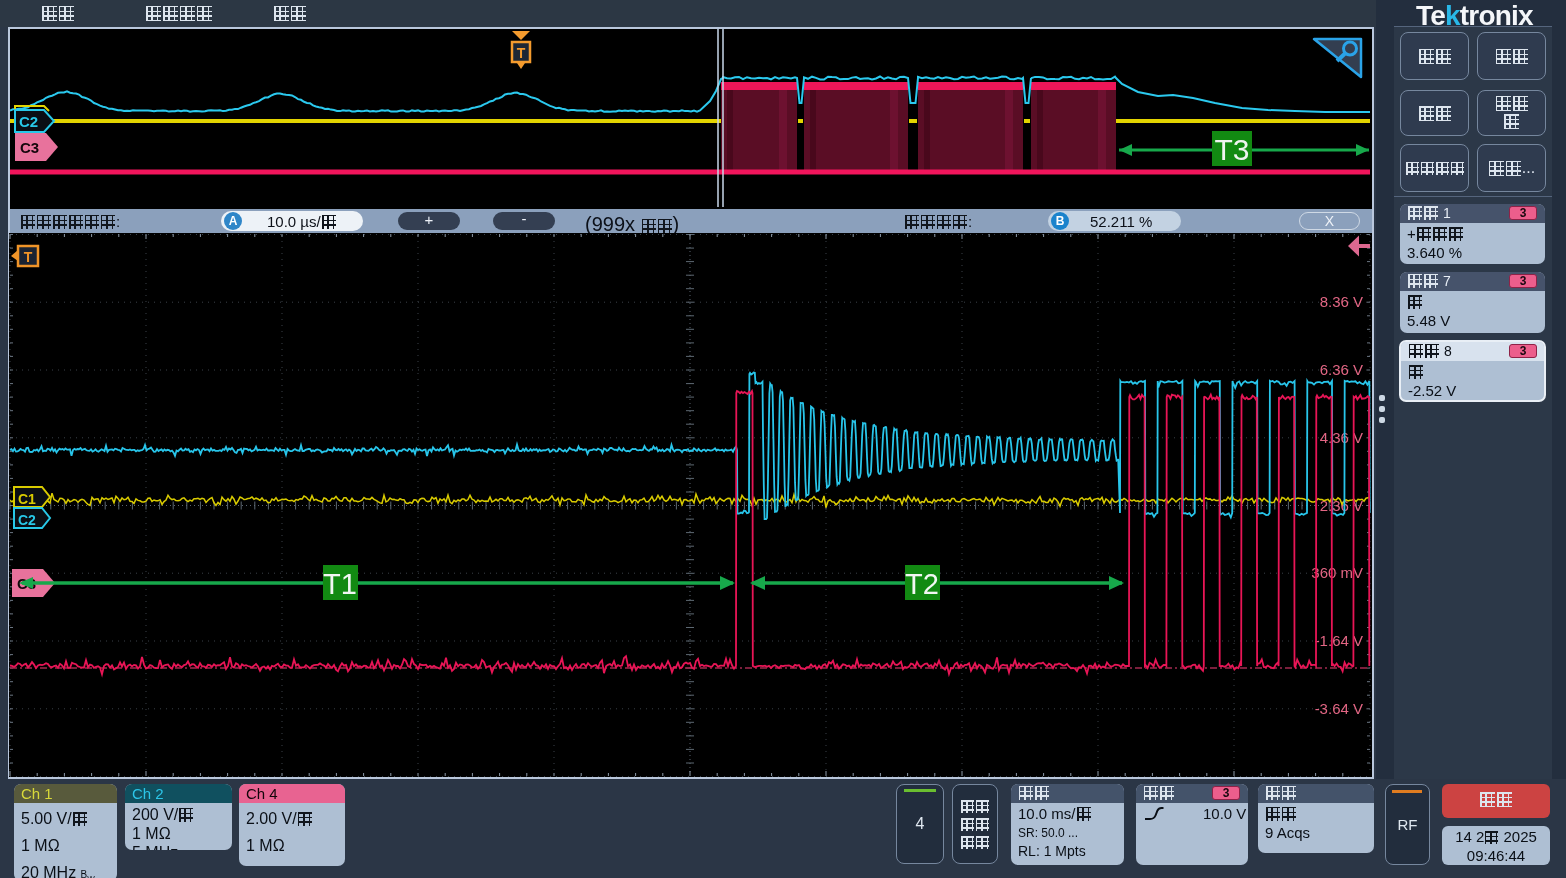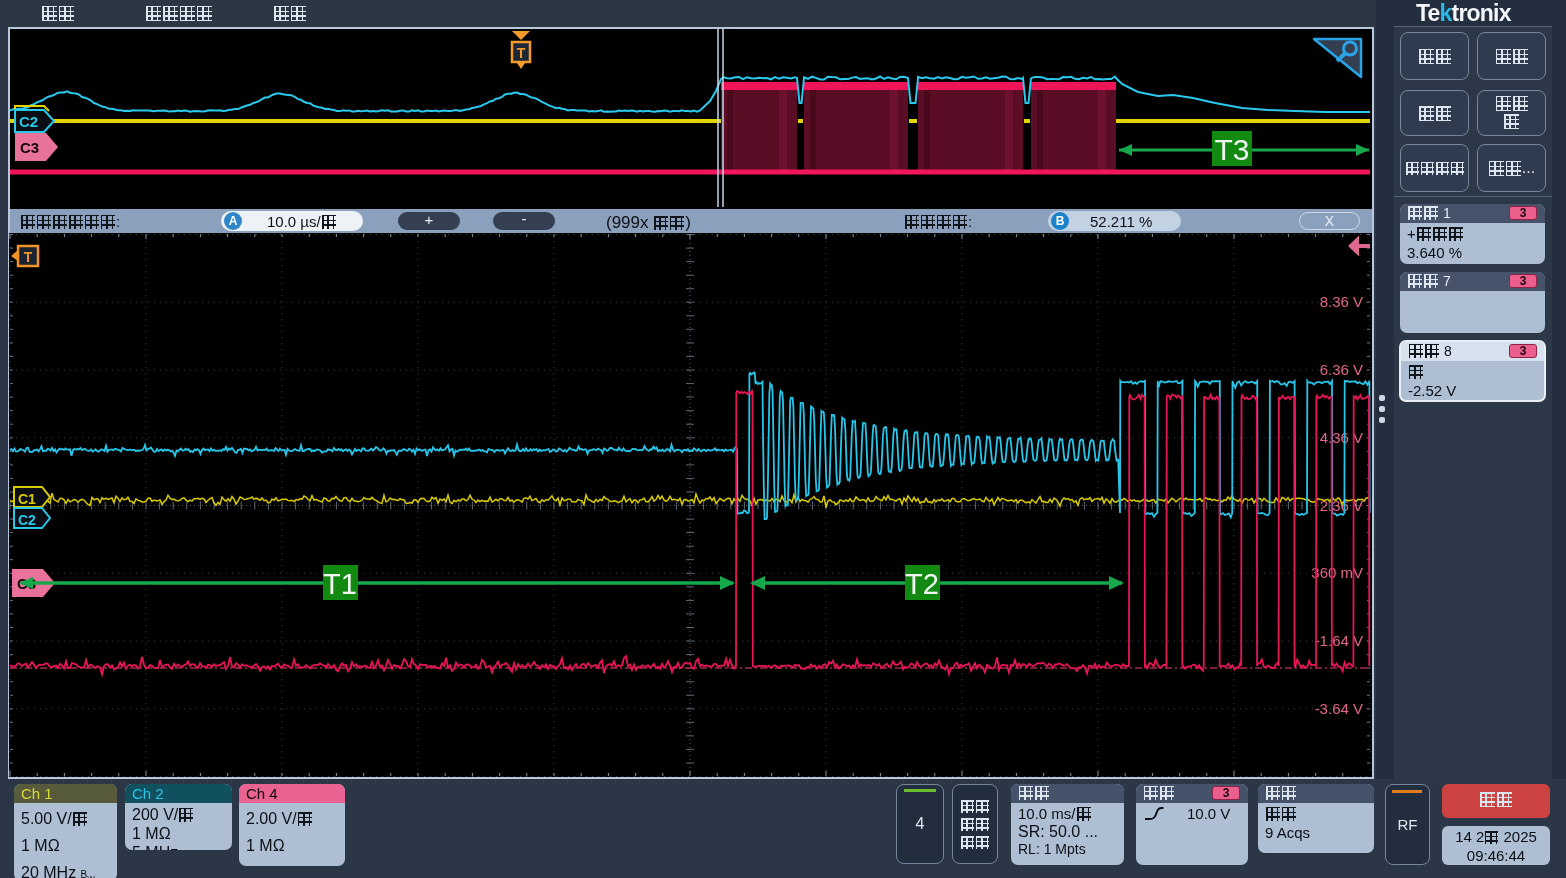--- a/index.html
+++ b/index.html
@@ -65,21 +65,21 @@
 <text x="1222" y="131" text-anchor="middle" fill="#eef4f0" font-size="30">T3</text>
 </svg>
 
 <div class="abs" style="left:10px;top:209px;width:1362px;height:24px;background:#8ba0bc"></div>
 <div class="abs" style="left:20px;top:213px;color:#0c1018;font-size:15px"><i class="cj cjd" style="width:14px;height:14px"></i><i class="cj cjd" style="width:14px;height:14px"></i><i class="cj cjd" style="width:14px;height:14px"></i><i class="cj cjd" style="width:14px;height:14px"></i><i class="cj cjd" style="width:14px;height:14px"></i><i class="cj cjd" style="width:14px;height:14px"></i>:</div>
 <div class="abs" style="left:221px;top:211px;width:142px;height:20px;background:#edf2f7;border-radius:10px"></div>
 <div class="abs" style="left:224px;top:212px;width:18px;height:18px;background:#2f86c8;border-radius:50%;color:#fff;font-size:12px;font-weight:bold;text-align:center;line-height:18px">A</div>
 <div class="abs" style="left:267px;top:213px;color:#0c1018;font-size:15px">10.0 µs/<i class="cj cjd" style="width:14px;height:14px"></i></div>
 <div class="abs" style="left:398px;top:212px;width:62px;height:18px;background:#343f52;border-radius:9px;color:#eef2f8;text-align:center;line-height:16px;font-size:15px">+</div>
 <div class="abs" style="left:493px;top:212px;width:62px;height:18px;background:#343f52;border-radius:9px;color:#eef2f8;text-align:center;line-height:14px;font-size:15px">-</div>
-<div class="abs" style="left:606px;top:213px;color:#0c1018;font-size:17px">(999x <i class="cj cjd" style="width:14px;height:14px"></i><i class="cj cjd" style="width:14px;height:14px"></i>)</div>
+<div class="abs" style="left:585px;top:213px;color:#0c1018;font-size:20px">(999x <i class="cj cjd" style="width:14px;height:14px"></i><i class="cj cjd" style="width:14px;height:14px"></i>)</div>
 <div class="abs" style="left:904px;top:213px;color:#0c1018;font-size:15px"><i class="cj cjd" style="width:14px;height:14px"></i><i class="cj cjd" style="width:14px;height:14px"></i><i class="cj cjd" style="width:14px;height:14px"></i><i class="cj cjd" style="width:14px;height:14px"></i>:</div>
 <div class="abs" style="left:1048px;top:211px;width:133px;height:20px;background:#c3d2e2;border-radius:10px"></div>
 <div class="abs" style="left:1051px;top:212px;width:18px;height:18px;background:#1b83cc;border-radius:50%;color:#fff;font-size:12px;font-weight:bold;text-align:center;line-height:18px">B</div>
 <div class="abs" style="left:1090px;top:213px;color:#0c1018;font-size:15px">52.211 %</div>
 <div class="abs" style="left:1299px;top:212px;width:61px;height:18px;border:1px solid #cfd9e5;border-radius:9px;color:#eef2f8;text-align:center;line-height:16px;font-size:14px">X</div>
 
 <svg class="abs" style="left:9px;top:233px" width="1362" height="544" viewBox="0 0 1362 544">
 <rect width="1362" height="544" fill="#000"></rect>
 <line x1="1" y1="2" x2="1" y2="542" stroke="#3a4148" stroke-dasharray="1 5"></line>
 <line x1="137" y1="2" x2="137" y2="542" stroke="#3a4148" stroke-dasharray="1 5"></line>
@@ -451,21 +451,21 @@
 <polygon points="9,17 2,23 9,28" fill="#f09428"></polygon>
 <text x="19" y="29" text-anchor="middle" fill="#f09428" font-size="14" font-weight="bold">T</text>
 <path d="M5,254 h28 l8,10 l-8,10 h-28 z" fill="#0a0e14" stroke="#d9cb00" stroke-width="2"></path>
 <text x="9" y="271" fill="#d9cb00" font-size="14" font-weight="bold">C1</text>
 <path d="M5,275 h28 l8,10 l-8,10 h-28 z" fill="#0a0e14" stroke="#28c8e8" stroke-width="2"></path>
 <text x="9" y="292" fill="#28c8e8" font-size="14" font-weight="bold">C2</text>
 </svg>
 
 <div class="abs" style="left:1376px;top:0;width:190px;height:779px;background:#232e3e"></div>
 <div class="abs" style="left:1394px;top:27px;width:158px;height:752px;background:#2c3848"></div>
-<div class="abs" style="left:1416px;top:0px;font-size:23px;font-weight:bold;color:#f4f6f9;letter-spacing:-0.8px">Te<span style="color:#29b8e8">k</span>tronix</div>
+<div class="abs" style="left:1416px;top:0px;font-size:28px;font-weight:bold;color:#f4f6f9;letter-spacing:-0.8px">Te<span style="color:#29b8e8">k</span>tronix</div>
 <div class="abs" style="left:1394px;top:26px;width:158px;height:1px;background:#55657d"></div>
 <div class="btn" style="left:1400px;top:32px;width:69px;height:48px">
     <i class="cj cjl" style="width:15px;height:15px"></i>
     <i class="cj cjl" style="width:15px;height:15px"></i>
   </div>
 <div class="btn" style="left:1477px;top:32px;width:69px;height:48px">
     <i class="cj cjl" style="width:15px;height:15px"></i>
     <i class="cj cjl" style="width:15px;height:15px"></i>
   </div>
 <div class="btn" style="left:1400px;top:90px;width:69px;height:46px">
@@ -484,20 +484,21 @@
 <div class="btn" style="left:1477px;top:144px;width:69px;height:48px"><i class="cj cjl" style="width:15px;height:15px"></i><i class="cj cjl" style="width:15px;height:15px"></i> ...</div>
 <div class="abs" style="left:1394px;top:196px;width:158px;height:1px;background:#55657d"></div>
 
 <div class="bdg" style="left:1400px;top:204px;width:145px;height:60px">
 <div class="hd"><i class="cj cjl" style="width:14px;height:14px"></i><i class="cj cjl" style="width:14px;height:14px"></i> 1<span class="p3" style="right:8px;top:2px">3</span></div>
 <div class="bd">+<i class="cj cjd" style="width:14px;height:14px"></i><i class="cj cjd" style="width:14px;height:14px"></i><i class="cj cjd" style="width:14px;height:14px"></i><br>3.640 %</div>
   </div>
 
 <div class="bdg" style="left:1400px;top:272px;width:145px;height:61px">
 <div class="hd"><i class="cj cjl" style="width:14px;height:14px"></i><i class="cj cjl" style="width:14px;height:14px"></i> 7<span class="p3" style="right:8px;top:2px">3</span></div>
+<div class="bd"><i class="cj cjd" style="width:14px;height:14px"></i><br>5.48 V</div>
   </div>
 
 <div class="bdg" style="left:1399px;top:340px;width:147px;height:62px;border:2px solid #e9eff6">
 <div class="hd" style="background:#d8e2ee;color:#0a0f16"><i class="cj cjd" style="width:14px;height:14px"></i><i class="cj cjd" style="width:14px;height:14px"></i> 8<span class="p3" style="right:7px;top:2px">3</span></div>
 <div class="bd"><i class="cj cjd" style="width:14px;height:14px"></i><br>-2.52 V</div>
   </div>
 
 <div class="abs" style="left:1379px;top:395px;width:6px;height:6px;border-radius:2px;background:#cdd8e4"></div>
 <div class="abs" style="left:1379px;top:406px;width:6px;height:6px;border-radius:2px;background:#cdd8e4"></div>
 <div class="abs" style="left:1379px;top:417px;width:6px;height:6px;border-radius:2px;background:#cdd8e4"></div>
@@ -515,27 +516,27 @@
 <div class="hd" style="background:#e86391;color:#14060b;font-size:15px">Ch 4</div>
 <div class="bd" style="line-height:27px;font-size:16px">2.00 V/<i class="cj cjd" style="width:14px;height:14px"></i><br>1 MΩ<br>20 MHz <span style="font-size:10px">B</span><span style="font-size:8px;vertical-align:-3px">W</span></div>
   </div>
 <div class="btn" style="left:896px;top:784px;width:48px;height:80px;background:#222d3d;font-size:16px">4</div>
 <div class="abs" style="left:904px;top:789px;width:32px;height:3px;background:#6abe30"></div>
 <div class="btn" style="left:952px;top:784px;width:46px;height:80px;background:#222d3d">
     <div><i class="cj cjl" style="width:13px;height:13px"></i><i class="cj cjl" style="width:13px;height:13px"></i><br><i class="cj cjl" style="width:13px;height:13px"></i><i class="cj cjl" style="width:13px;height:13px"></i><br><i class="cj cjl" style="width:13px;height:13px"></i><i class="cj cjl" style="width:13px;height:13px"></i></div>
   </div>
 <div class="bdg" style="left:1011px;top:784px;width:113px;height:81px">
 <div class="hd" style="background:#44536a"><i class="cj cjl" style="width:14px;height:14px"></i><i class="cj cjl" style="width:14px;height:14px"></i></div>
-<div class="bd" style="line-height:17.5px">10.0 ms/<i class="cj cjd" style="width:14px;height:14px"></i><br><span style="font-size:16px">SR: 50.0 ...</span><br><span style="font-size:14px">RL: 1 Mpts</span></div>
+<div class="bd" style="line-height:17.5px">10.0 ms/<i class="cj cjd" style="width:14px;height:14px"></i><br><span style="font-size:12px">SR: 50.0 ...</span><br><span style="font-size:14px">RL: 1 Mpts</span></div>
   </div>
 <div class="bdg" style="left:1136px;top:784px;width:112px;height:81px">
 <div class="hd" style="background:#44536a"><i class="cj cjl" style="width:14px;height:14px"></i><i class="cj cjl" style="width:14px;height:14px"></i><span class="p3" style="left:76px;top:2px">3</span></div>
 <div class="bd"><svg width="22" height="16" viewBox="0 0 22 16" style="vertical-align:-3px">
         <path d="M2,13 h5 c3,0 4.5,-1 5.5,-3.5 l2,-5 c1,-2 2,-2.5 4,-2.5 h2" fill="none" stroke="#0a0f16" stroke-width="2"></path>
-      </svg><span style="margin-left:22px">10.0 V</span></div>
+      </svg><span style="margin-left:38px">10.0 V</span></div>
   </div>
 <div class="bdg" style="left:1258px;top:784px;width:116px;height:69px">
 <div class="hd" style="background:#44536a"><i class="cj cjl" style="width:14px;height:14px"></i><i class="cj cjl" style="width:14px;height:14px"></i></div>
 <div class="bd"><i class="cj cjd" style="width:14px;height:14px"></i><i class="cj cjd" style="width:14px;height:14px"></i><br>9 Acqs</div>
   </div>
 <div class="btn" style="left:1385px;top:784px;width:45px;height:81px;background:#222d3d;font-size:15px">RF</div>
 <div class="abs" style="left:1392px;top:790px;width:30px;height:3px;background:#e07c20"></div>
 <div class="abs" style="left:1442px;top:784px;width:108px;height:34px;background:#cc4342;border-radius:6px;text-align:center;padding-top:7px"><i class="cj cjl" style="width:15px;height:15px"></i><i class="cj cjl" style="width:15px;height:15px"></i></div>
 <div class="abs" style="left:1442px;top:826px;width:108px;height:39px;background:#aebfd3;border-radius:6px;text-align:center;color:#0a0f16;font-size:15px;line-height:19px;padding-top:1px">14 2<i class="cj cjd" style="width:13px;height:13px"></i> 2025<br>09:46:44</div>
 </body></html>

